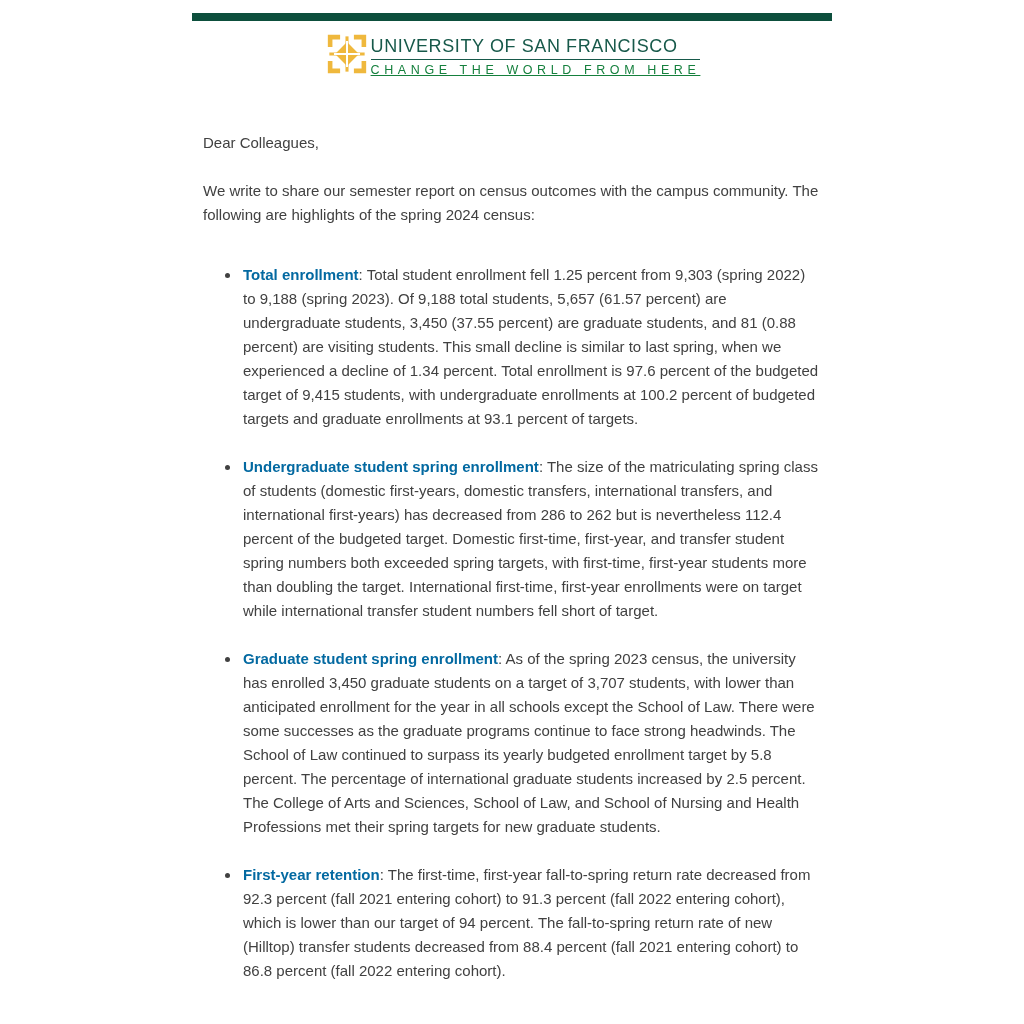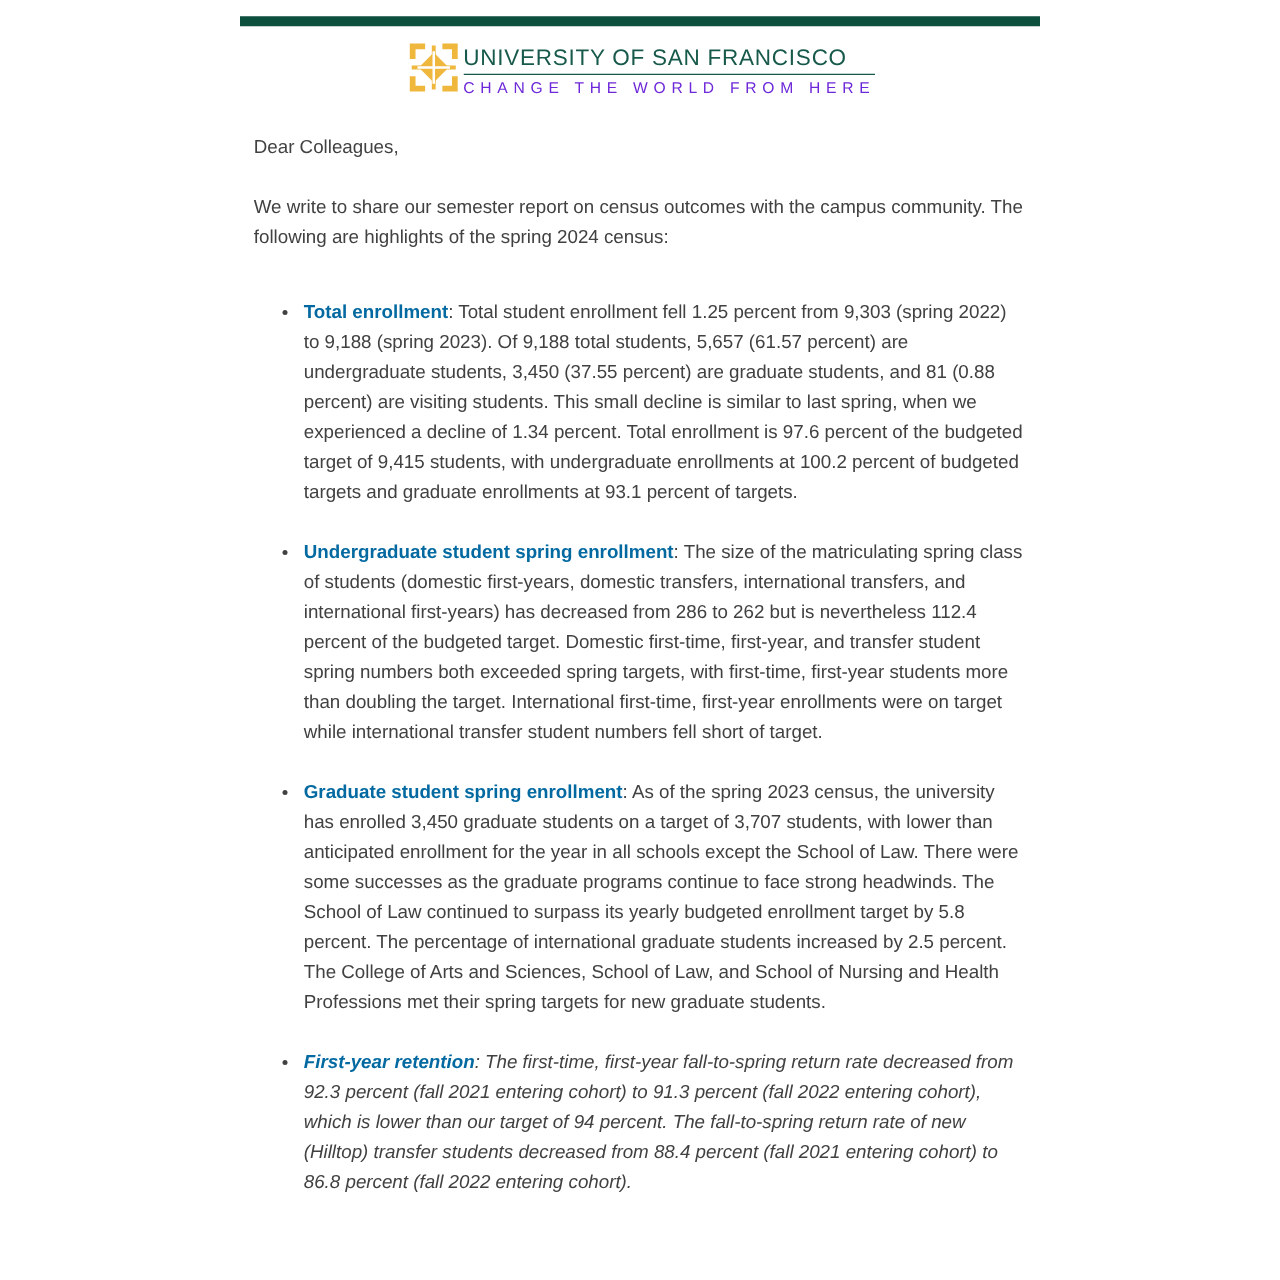--- a/index.html
+++ b/index.html
@@ -38,43 +38,44 @@
     white-space: nowrap;
   }
   .logo-divider {
     border: none;
     border-top: 1px solid #17594a;
     margin: 2px 0 3px 0;
   }
   .logo-tagline {
     font-size: 12.5px;
     letter-spacing: 4.6px;
-    color: #6d28d9;
+    color: #15803d;
     white-space: nowrap;
+    text-decoration: underline;
   }
 
   .letter-body {
     padding: 0 11px;
     color: #414141;
     font-size: 15px;
     line-height: 24px;
   }
-  .salutation { margin-top: 24px; }
+  .salutation { margin-top: 49px; }
   .intro { margin-top: 24px; }
 
   ul.highlights {
     margin-top: 36px;
     padding-left: 38px;
     list-style: disc;
   }
   ul.highlights li {
     margin-bottom: 24px;
     padding-left: 2px;
   }
-  ul.highlights li:last-child { margin-bottom: 0; font-style: italic; }
+  ul.highlights li:last-child { margin-bottom: 0; }
   .bullet-label { font-weight: bold; color: #0369a1; }
 </style>
 </head>
 <body>
 
 <div class="email-wrap">
 
   <div class="top-bar"></div>
 
   <div class="logo-row">

